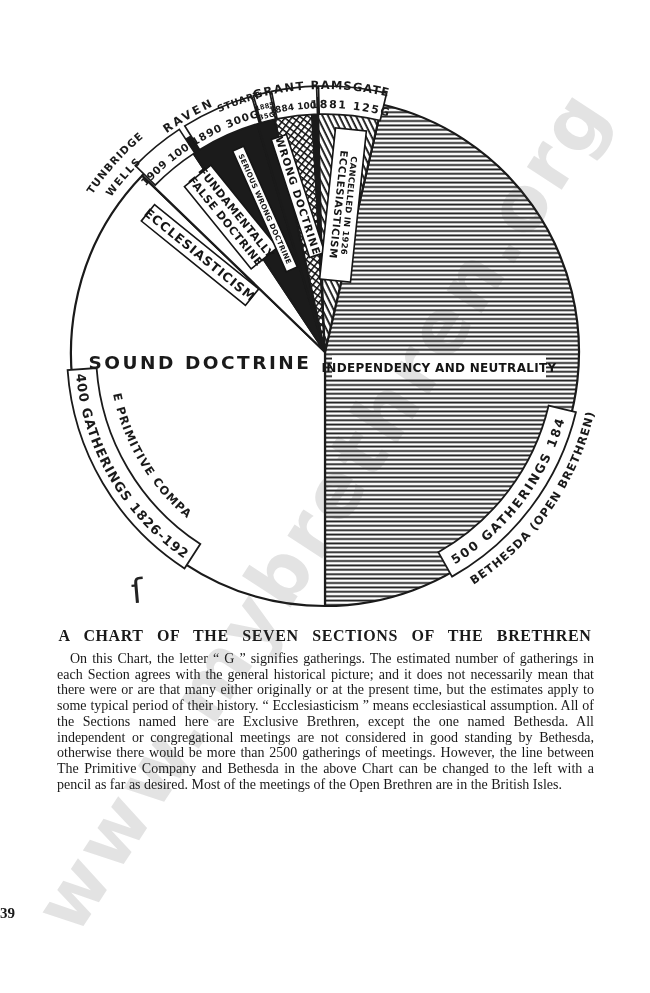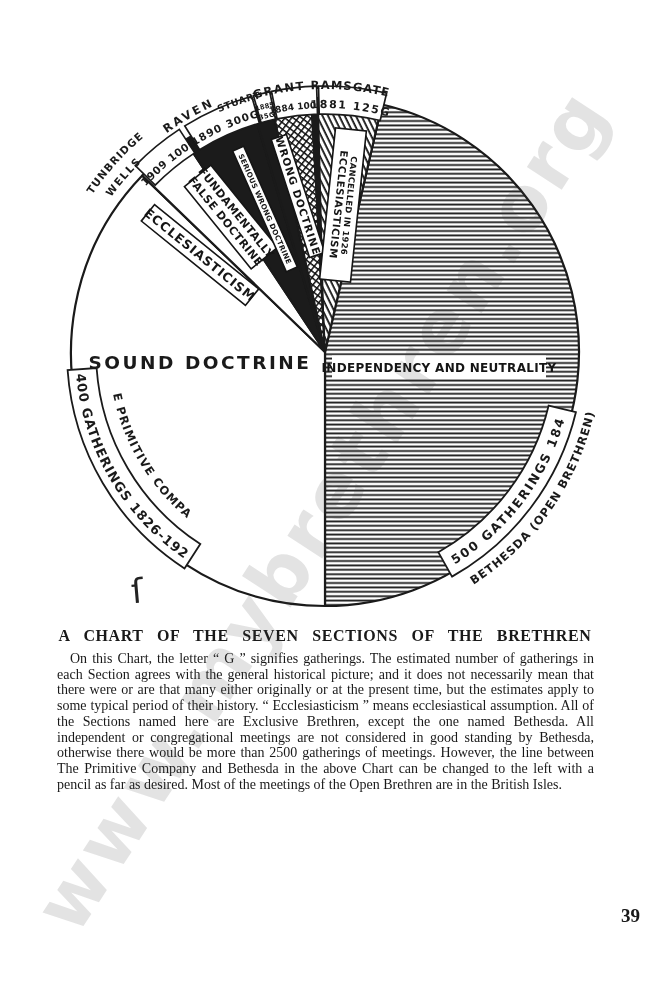--- a/index.html
+++ b/index.html
@@ -4,22 +4,22 @@
 <style>
   html,body{margin:0;padding:0;background:#888;}
   .page{position:relative;width:650px;height:993px;background:#ffffff;overflow:hidden;
         font-family:"Liberation Serif",serif;color:#191919;}
   svg{position:absolute;left:0;top:0;}
   svg text{font-family:"DejaVu Sans",sans-serif;}
   .heading{position:absolute;top:627px;left:0;width:650px;text-align:center;
            font-size:16px;font-weight:700;letter-spacing:.6px;word-spacing:9px;}
   .body-text{position:absolute;top:651px;left:57px;width:537px;
              font-size:14px;line-height:15.7px;text-align:justify;text-indent:13px;}
-  .page-num{position:absolute;top:905px;left:0;width:640px;text-align:right;
-            font-size:19px;font-weight:700;}
+  .page-num{position:absolute;top:905px;left:0;width:640px;text-align:left;
+            font-size:15px;font-weight:700;}
   .watermark{position:absolute;left:0;top:0;width:650px;height:993px;pointer-events:none;}
   .watermark span{position:absolute;left:322px;top:510px;white-space:nowrap;
      transform:translate(-50%,-50%) rotate(-57deg);
      font-family:"DejaVu Sans",sans-serif;font-weight:700;font-size:76px;
      letter-spacing:4px;color:rgba(70,70,70,0.15);}
 </style>
 </head>
 <body>
 
 <div class="page">

